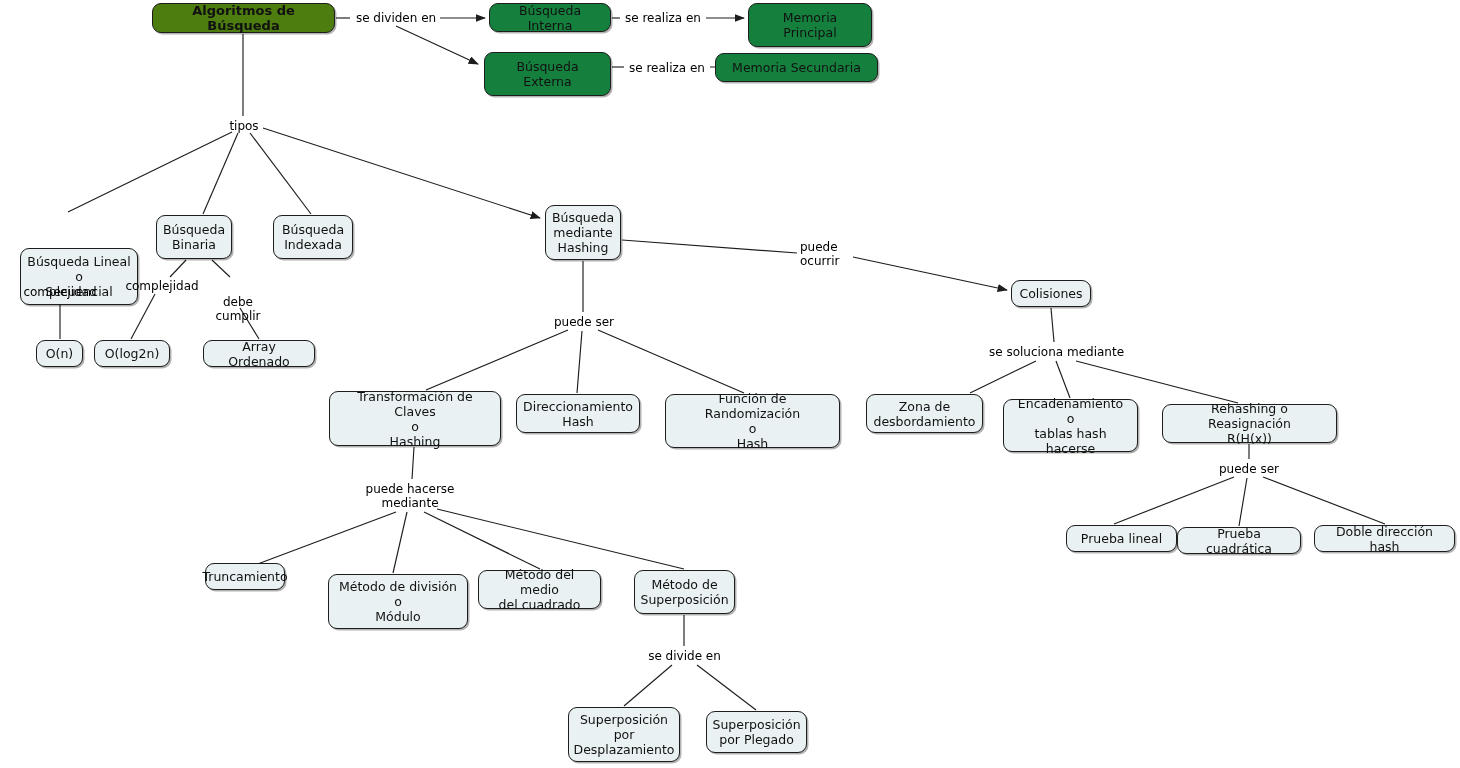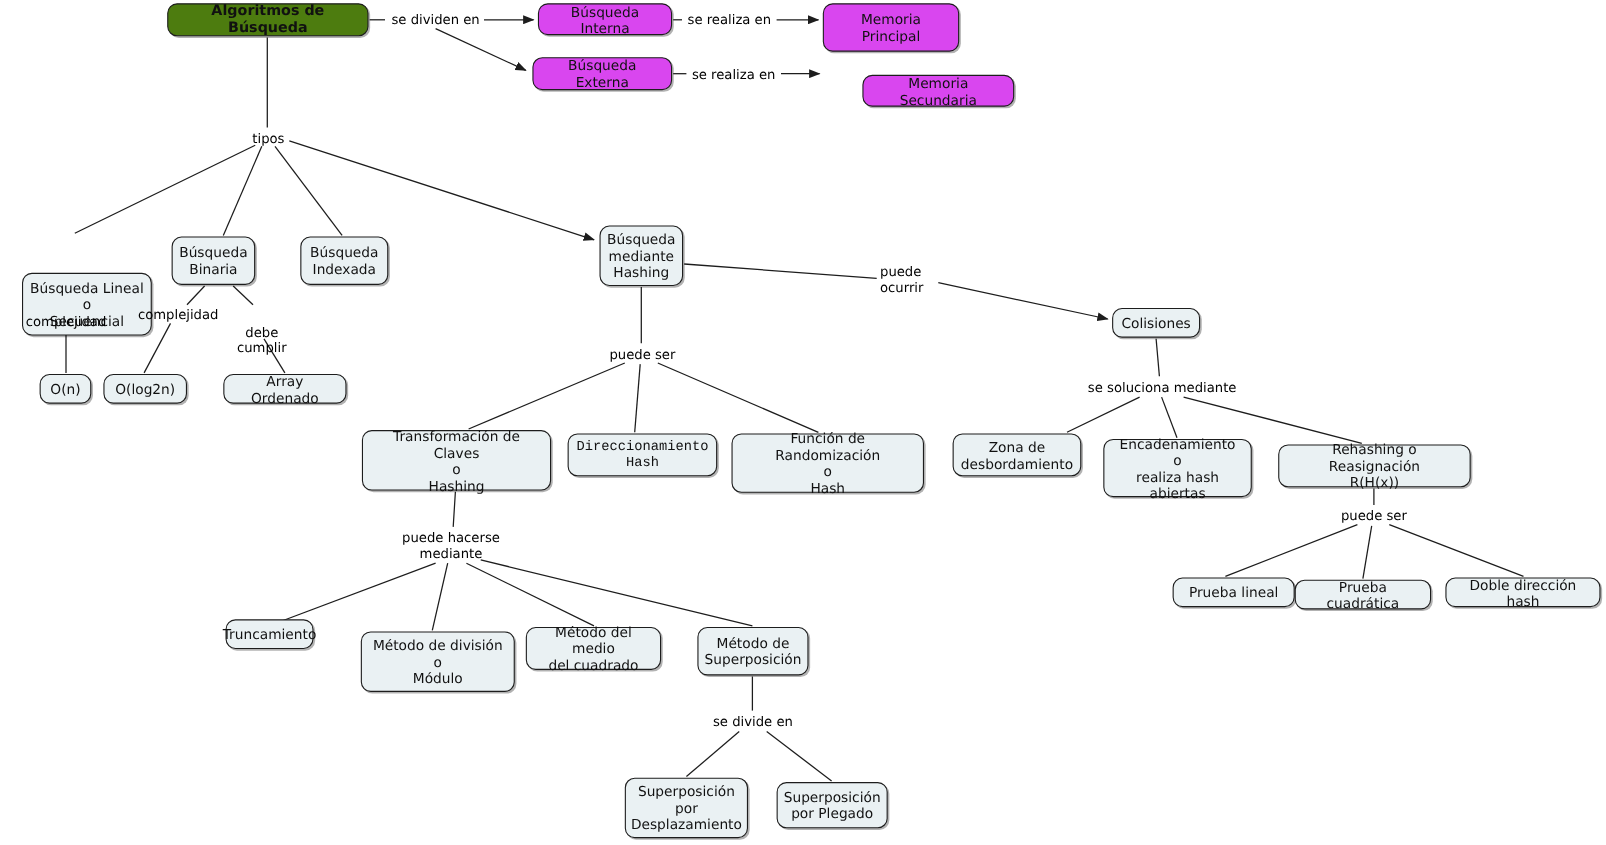--- a/index.html
+++ b/index.html
@@ -15,21 +15,21 @@
     border:1px solid #1d1d1d;border-radius:9px;
     background:#eaf1f3;
     display:flex;align-items:center;justify-content:center;
     text-align:center;
     font-size:12.5px;line-height:15px;color:#111111;
     padding:2px 6px;
     white-space:pre-line;
     box-shadow:1.5px 1.5px 0 rgba(0,0,0,0.30);
   }
   .node.root{background:#4d7c0f;font-weight:bold;font-size:13px;}
-  .node.plain{background:#d946ef;}
+  .node.plain{background:#15803d;}
   .linklabel{
     position:absolute;font-size:12px;line-height:14px;color:#000000;
     white-space:pre-line;text-align:center;background:transparent;
   }
 </style>
 </head>
 <body>
 
 <div id="canvas">
   <svg id="edges" viewBox="0 0 1460 768" xmlns="http://www.w3.org/2000/svg">
@@ -77,50 +77,50 @@
         <path d="M 424,512 L 540,569" stroke="#1d1d1d" stroke-width="1.15" fill="none"></path>
         <path d="M 437,509 L 684,569" stroke="#1d1d1d" stroke-width="1.15" fill="none"></path>
         <path d="M 684,615 L 684,646" stroke="#1d1d1d" stroke-width="1.15" fill="none"></path>
         <path d="M 672,665 L 624,706" stroke="#1d1d1d" stroke-width="1.15" fill="none"></path>
         <path d="M 697,665 L 756,710" stroke="#1d1d1d" stroke-width="1.15" fill="none"></path>
       </g>
   </svg>
   <div id="nodes-layer">
       <div class="node root" style="left: 152px; top: 3px; width: 183px; height: 30px;">Algoritmos de Búsqueda</div>
       <div class="node plain" style="left: 489px; top: 3px; width: 122px; height: 29px;">Búsqueda Interna</div>
-      <div class="node plain" style="left: 484px; top: 52px; width: 127px; height: 30px;">Búsqueda Externa</div>
+      <div class="node plain" style="left: 484px; top: 52px; width: 127px; height: 44px;">Búsqueda Externa</div>
       <div class="node plain" style="left: 748px; top: 3px; width: 124px; height: 44px;">Memoria Principal</div>
-      <div class="node plain" style="left: 784px; top: 53px; width: 138px; height: 29px; margin-top: 15px;">Memoria Secundaria</div>
+      <div class="node plain" style="left: 715px; top: 53px; width: 163px; height: 29px;">Memoria Secundaria</div>
       <div class="node" style="left: 20px; top: 211px; width: 118px; height: 57px; margin-top: 37px;">Búsqueda Lineal
 o
 Secuencial</div>
       <div class="node" style="left: 156px; top: 215px; width: 76px; height: 44px;">Búsqueda
 Binaria</div>
       <div class="node" style="left: 273px; top: 215px; width: 80px; height: 44px;">Búsqueda
 Indexada</div>
       <div class="node" style="left: 545px; top: 205px; width: 76px; height: 55px;">Búsqueda
 mediante
 Hashing</div>
       <div class="node" style="left: 36px; top: 340px; width: 47px; height: 27px;">O(n)</div>
       <div class="node" style="left: 94px; top: 340px; width: 76px; height: 27px;">O(log2n)</div>
       <div class="node" style="left: 203px; top: 340px; width: 112px; height: 27px;">Array Ordenado</div>
       <div class="node" style="left: 1011px; top: 280px; width: 80px; height: 27px;">Colisiones</div>
       <div class="node" style="left: 329px; top: 391px; width: 172px; height: 55px;">Transformación de Claves
 o
 Hashing</div>
-      <div class="node" style="left: 516px; top: 394px; width: 136px; height: 39px; font-family: Liberation Mono, monospace;">Direccionamiento
+      <div class="node" style="left: 516px; top: 394px; width: 124px; height: 39px;">Direccionamiento
 Hash</div>
       <div class="node" style="left: 665px; top: 394px; width: 175px; height: 54px;">Función de Randomización
 o
 Hash</div>
       <div class="node" style="left: 866px; top: 394px; width: 117px; height: 39px;">Zona de
 desbordamiento</div>
       <div class="node" style="left: 1003px; top: 399px; width: 135px; height: 53px;">Encadenamiento
 o
-realiza hash abiertas</div>
+tablas hash hacerse</div>
       <div class="node" style="left: 1162px; top: 404px; width: 175px; height: 39px;">Rehashing o Reasignación
 R(H(x))</div>
       <div class="node" style="left: 1066px; top: 525px; width: 111px; height: 27px;">Prueba lineal</div>
       <div class="node" style="left: 1177px; top: 527px; width: 124px; height: 27px;">Prueba cuadrática</div>
       <div class="node" style="left: 1314px; top: 525px; width: 141px; height: 27px;">Doble dirección hash</div>
       <div class="node" style="left: 205px; top: 563px; width: 80px; height: 27px; text-align: right;">Truncamiento</div>
       <div class="node" style="left: 328px; top: 574px; width: 140px; height: 55px;">Método de división
 o
 Módulo</div>
       <div class="node" style="left: 478px; top: 570px; width: 123px; height: 39px;">Método del medio

